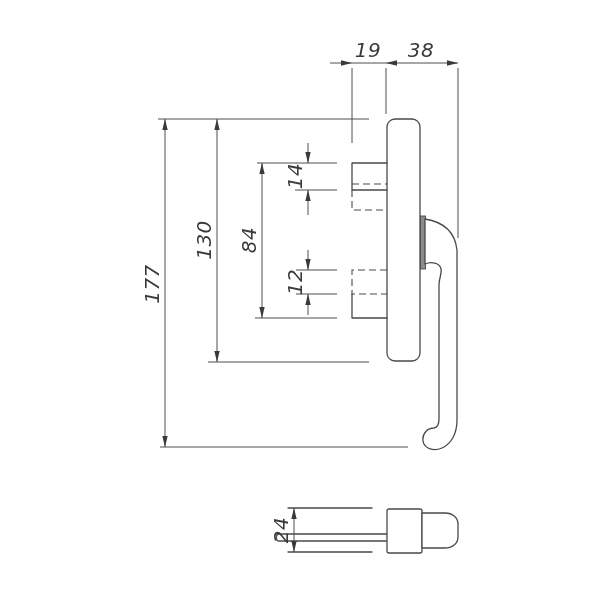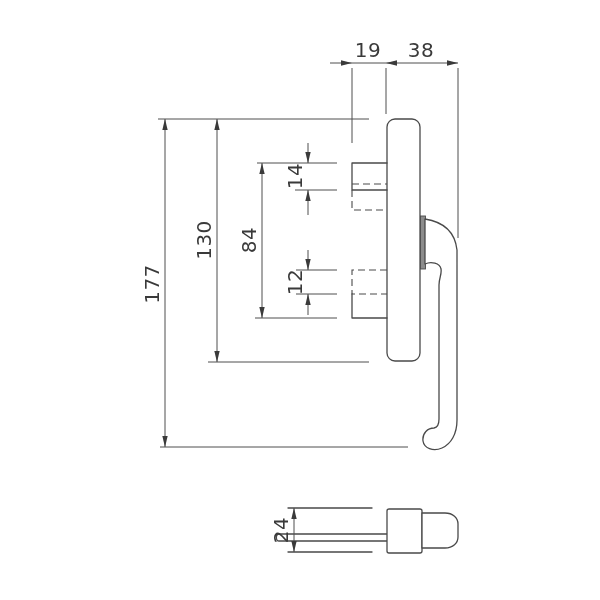--- a/index.html
+++ b/index.html
@@ -1,16 +1,16 @@
 <!DOCTYPE html>
 <html><head>
 <meta charset="utf-8">
 <style>
   html,body{margin:0;padding:0;background:#ffffff;}
-  .canvas{position:relative;width:600px;height:600px;background:#ffffff;overflow:hidden;}
+  .canvas{position:relative;width:600px;height:600px;background:#ffffff;overflow:hidden;font-style:italic;}
   svg{display:block;}
   
   .outline{fill:none;stroke:#4a4a4a;stroke-width:1.3;stroke-linejoin:round;stroke-linecap:round;}
   .outline-fill{fill:#ffffff;stroke:#4a4a4a;stroke-width:1.3;stroke-linejoin:round;}
   
   .hidden-line{fill:none;stroke:#4a4a4a;stroke-width:1.1;stroke-dasharray:7 4;stroke-linecap:butt;}
   
   .dim{fill:none;stroke:#4f4f4f;stroke-width:1;stroke-linecap:butt;}
   .arr{fill:#3a3a3a;stroke:none;}
   .hub{fill:#8c8c8c;stroke:#4a4a4a;stroke-width:0.9;}

